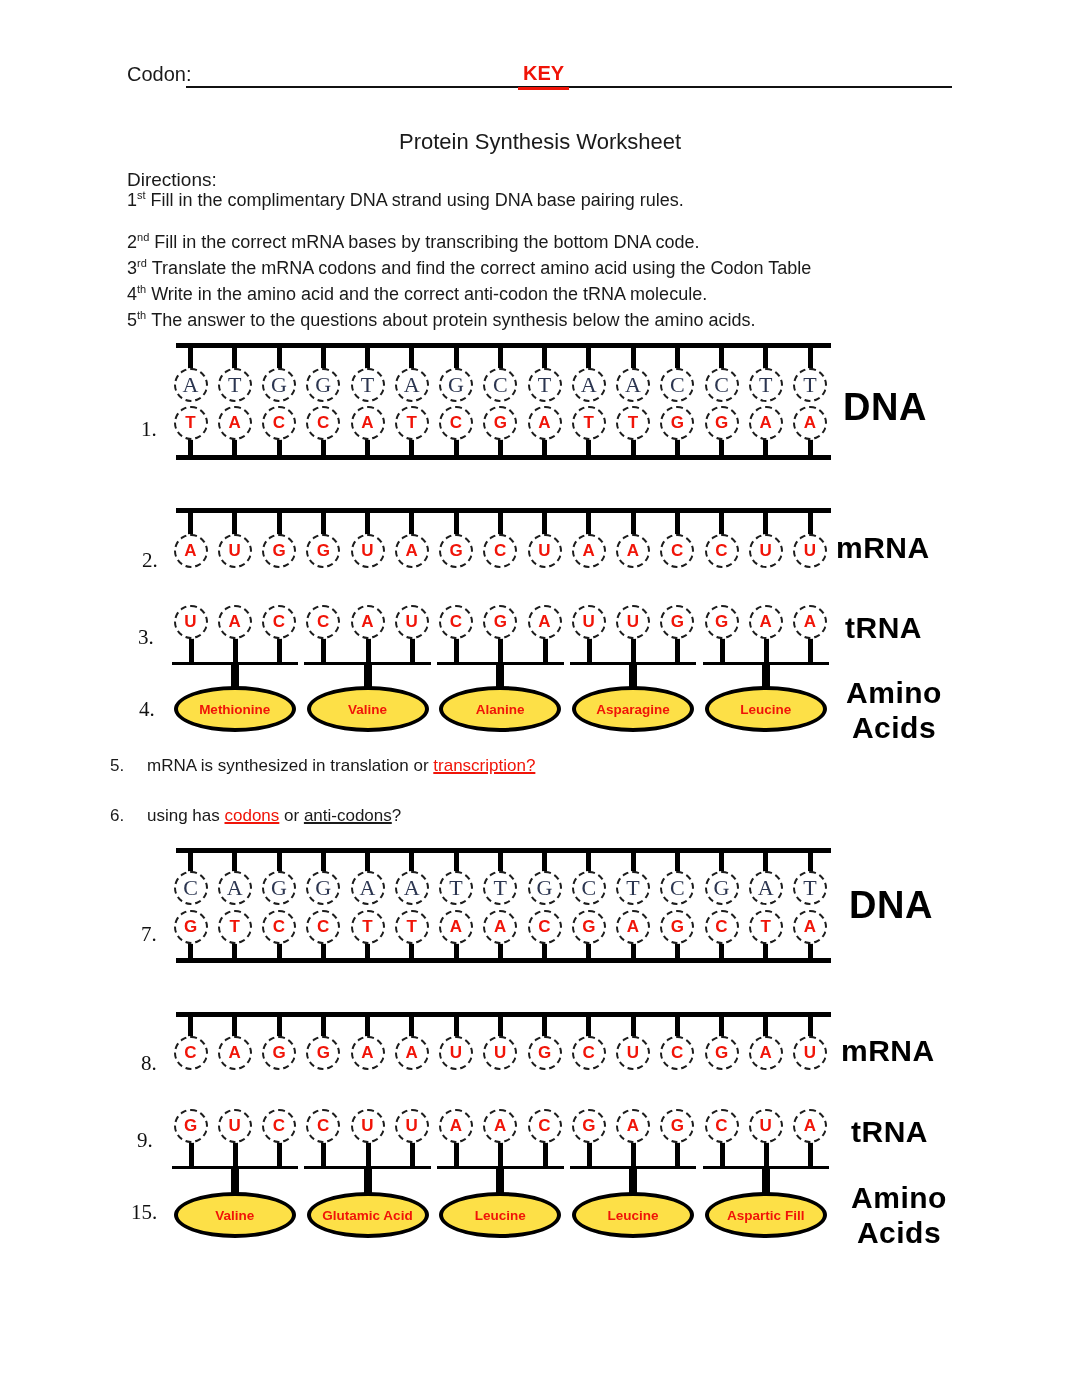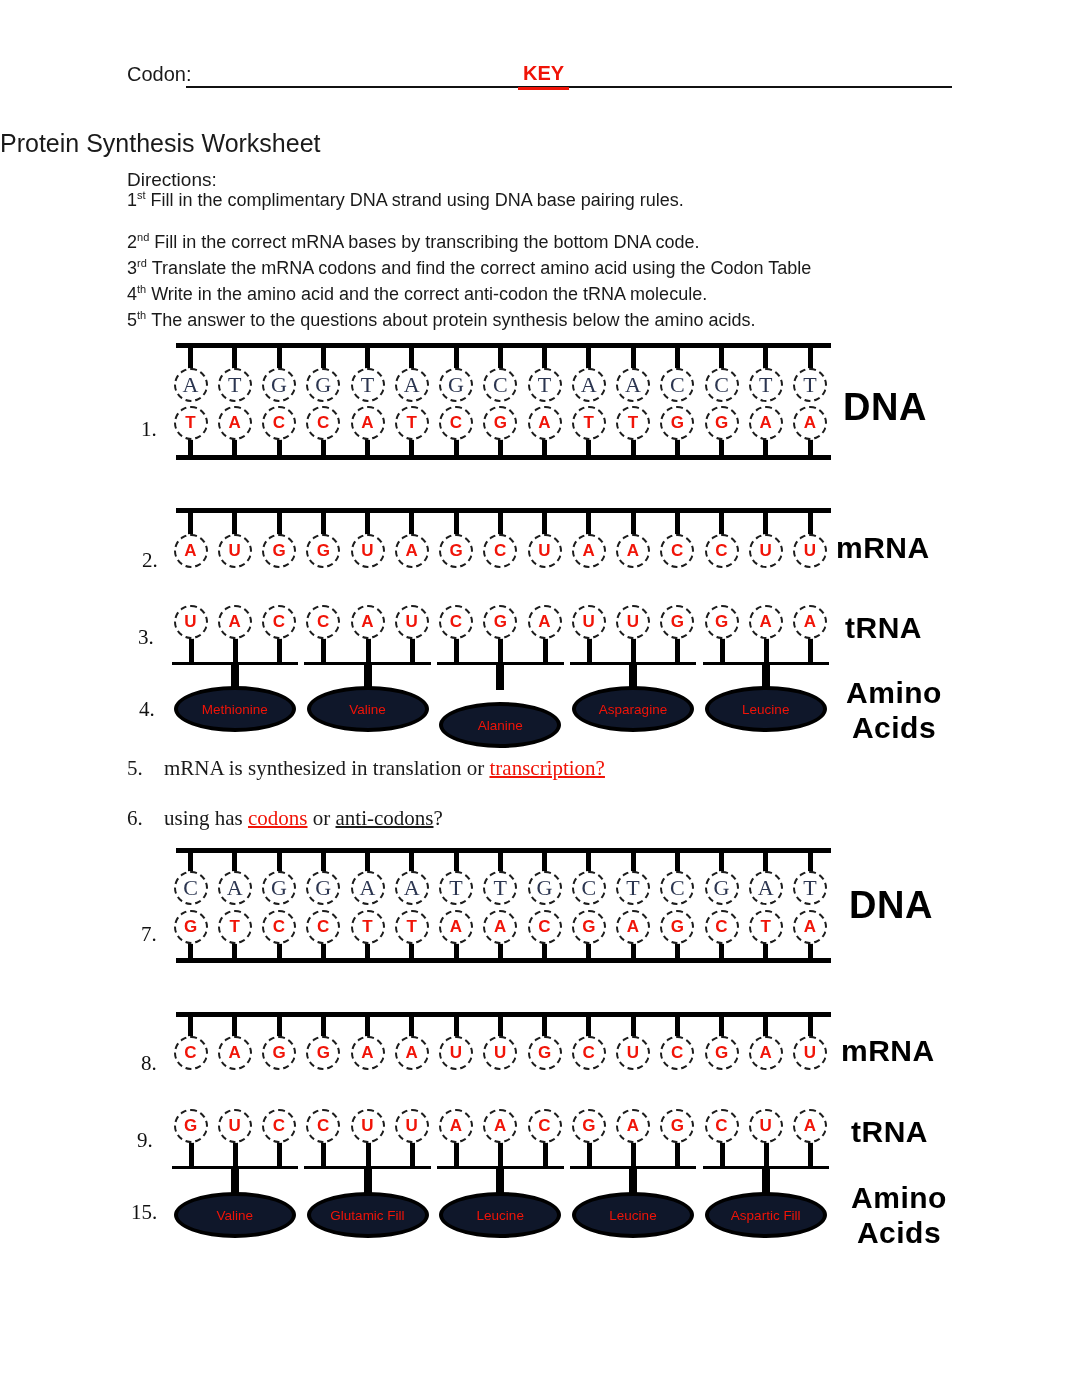--- a/index.html
+++ b/index.html
@@ -3,39 +3,39 @@
 <meta charset="utf-8">
 <style>
   html,body{margin:0;padding:0;background:#ffffff;}
   body{width:1080px;height:1397px;position:relative;font-family:"Liberation Sans",sans-serif;color:#1a1a1a;}
   :root{--red:#f01408;--dnaletter:#2b3550;--ink:#000000;}
   .abs{position:absolute;}
   
   .name-label{left:127px;top:63px;font-size:20px;}
   .name-line{left:186px;top:86px;width:766px;height:2px;background:#111;}
   .key-text{left:518px;top:62px;font-size:20px;font-weight:bold;color:var(--red);border-bottom:3px solid var(--red);padding:0 5px 2px 5px;}
-  .page-title{left:0;right:0;top:129px;font-size:25px;}
+  .page-title{left:0;right:0;top:129px;text-align:center;font-size:22px;}
   .directions-label{left:127px;top:169px;font-size:19px;}
   .direction{left:127px;font-size:18px;white-space:nowrap;}
   .direction sup{font-size:11px;}
   .direction .dtext{margin-left:5px;}
   
-  .question{left:127px;font-size:21px;white-space:nowrap;font-family:Liberation Serif, serif;}
+  .question{left:110px;font-size:17px;white-space:nowrap;}
   .question .qnum{display:inline-block;width:37px;}
   .ans-red{color:var(--red);text-decoration:underline;text-decoration-color:var(--red);text-decoration-thickness:2px;font-weight:normal;}
   .ans-black{text-decoration:underline;text-decoration-thickness:2px;}
   
   .rail{position:absolute;background:var(--ink);height:5px;}
   .tbar{position:absolute;background:var(--ink);height:3px;}
   .stem{position:absolute;background:var(--ink);width:5px;}
   .stem.thick{width:8px;}
   .base{position:absolute;width:30px;height:30px;border:2px dashed #1c1c1c;border-radius:50%;background:#fff;display:flex;align-items:center;justify-content:center;box-sizing:content-box;}
   .base.serif{font-family:"Liberation Serif",serif;font-size:22px;color:var(--dnaletter);}
   .base.red{font-weight:bold;font-size:17px;color:var(--red);}
-  .amino-oval{position:absolute;width:114px;height:38px;border:4px solid var(--ink);border-radius:50%;background:#0f172a;display:flex;align-items:center;justify-content:center;color:var(--red);font-weight:normal;font-size:13.5px;text-align:center;}
+  .amino-oval{position:absolute;width:114px;height:38px;border:4px solid var(--ink);border-radius:50%;background:#fde047;display:flex;align-items:center;justify-content:center;color:var(--red);font-weight:bold;font-size:13.5px;text-align:center;}
   .rownum{position:absolute;font-family:"Liberation Serif",serif;font-size:21px;color:#111;}
   .sidelabel{position:absolute;font-weight:bold;font-size:30px;color:#000;letter-spacing:0.5px;}
   .sidelabel.big{font-size:38px;}
   .sidelabel.amino{width:112px;text-align:center;line-height:35px;}
 </style>
 </head>
 <body>
 
 <span class="abs name-label">Codon:</span>
 <div class="abs name-line"></div>
@@ -185,21 +185,21 @@
     <div class="base red abs" style="left: 793px; top: 605px;">A</div>
     <div class="rail abs" style="left: 176px; top: 508px; width: 655px;"></div>
     <div class="tbar abs" style="left: 171.5px; top: 662px; width: 126.5px;"></div>
     <div class="stem thick abs" style="left: 230.75px; top: 662px; height: 28px;"></div>
     <div class="amino-oval abs" style="left: 173.75px; top: 686px;">Methionine</div>
     <div class="tbar abs" style="left: 304.25px; top: 662px; width: 126.5px;"></div>
     <div class="stem thick abs" style="left: 363.5px; top: 662px; height: 28px;"></div>
     <div class="amino-oval abs" style="left: 306.5px; top: 686px;">Valine</div>
     <div class="tbar abs" style="left: 437px; top: 662px; width: 126.5px;"></div>
     <div class="stem thick abs" style="left: 496.25px; top: 662px; height: 28px;"></div>
-    <div class="amino-oval abs" style="left: 439.25px; top: 702px;">Alanine</div>
+    <div class="amino-oval abs" style="left: 439.25px; top: 686px;">Alanine</div>
     <div class="tbar abs" style="left: 569.75px; top: 662px; width: 126.5px;"></div>
     <div class="stem thick abs" style="left: 629px; top: 662px; height: 28px;"></div>
     <div class="amino-oval abs" style="left: 572px; top: 686px;">Asparagine</div>
     <div class="tbar abs" style="left: 702.5px; top: 662px; width: 126.5px;"></div>
     <div class="stem thick abs" style="left: 761.75px; top: 662px; height: 28px;"></div>
     <div class="amino-oval abs" style="left: 704.75px; top: 686px;">Leucine</div>
     <div class="rownum abs" style="left: 141px; top: 417px;">1.</div>
     <div class="rownum abs" style="left: 142px; top: 548px;">2.</div>
     <div class="rownum abs" style="left: 138px; top: 625px;">3.</div>
     <div class="rownum abs" style="left: 139px; top: 697px;">4.</div>
@@ -338,21 +338,21 @@
     <div class="stem abs" style="left: 807.5px; top: 1015px; height: 25px;"></div>
     <div class="base red abs" style="left: 793px; top: 1036px;">U</div>
     <div class="stem abs" style="left: 808px; top: 1140px; height: 29px;"></div>
     <div class="base red abs" style="left: 793px; top: 1109px;">A</div>
     <div class="rail abs" style="left: 176px; top: 1012px; width: 655px;"></div>
     <div class="tbar abs" style="left: 171.5px; top: 1166px; width: 126.5px;"></div>
     <div class="stem thick abs" style="left: 230.75px; top: 1166px; height: 30px;"></div>
     <div class="amino-oval abs" style="left: 173.75px; top: 1192px;">Valine</div>
     <div class="tbar abs" style="left: 304.25px; top: 1166px; width: 126.5px;"></div>
     <div class="stem thick abs" style="left: 363.5px; top: 1166px; height: 30px;"></div>
-    <div class="amino-oval abs" style="left: 306.5px; top: 1192px;">Glutamic Fill</div>
+    <div class="amino-oval abs" style="left: 306.5px; top: 1192px;">Glutamic Acid</div>
     <div class="tbar abs" style="left: 437px; top: 1166px; width: 126.5px;"></div>
     <div class="stem thick abs" style="left: 496.25px; top: 1166px; height: 30px;"></div>
     <div class="amino-oval abs" style="left: 439.25px; top: 1192px;">Leucine</div>
     <div class="tbar abs" style="left: 569.75px; top: 1166px; width: 126.5px;"></div>
     <div class="stem thick abs" style="left: 629px; top: 1166px; height: 30px;"></div>
     <div class="amino-oval abs" style="left: 572px; top: 1192px;">Leucine</div>
     <div class="tbar abs" style="left: 702.5px; top: 1166px; width: 126.5px;"></div>
     <div class="stem thick abs" style="left: 761.75px; top: 1166px; height: 30px;"></div>
     <div class="amino-oval abs" style="left: 704.75px; top: 1192px;">Aspartic Fill</div>
     <div class="rownum abs" style="left: 141px; top: 922px;">7.</div>

